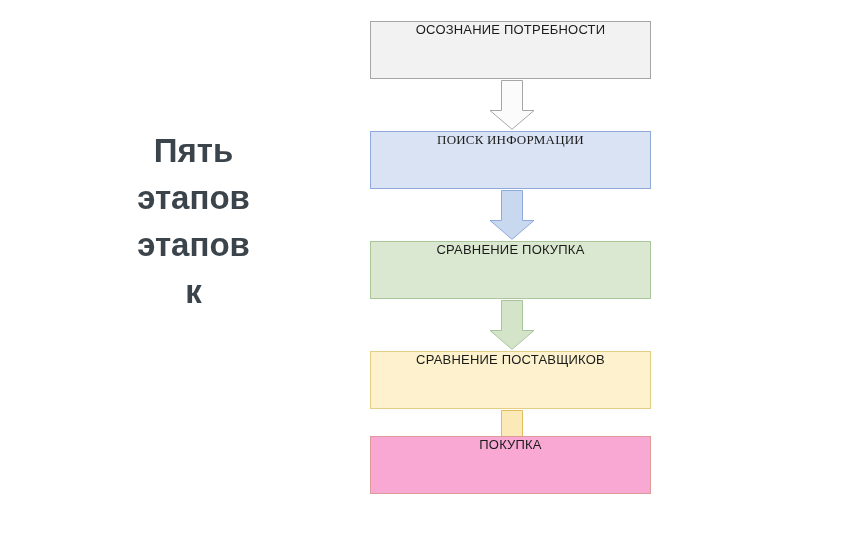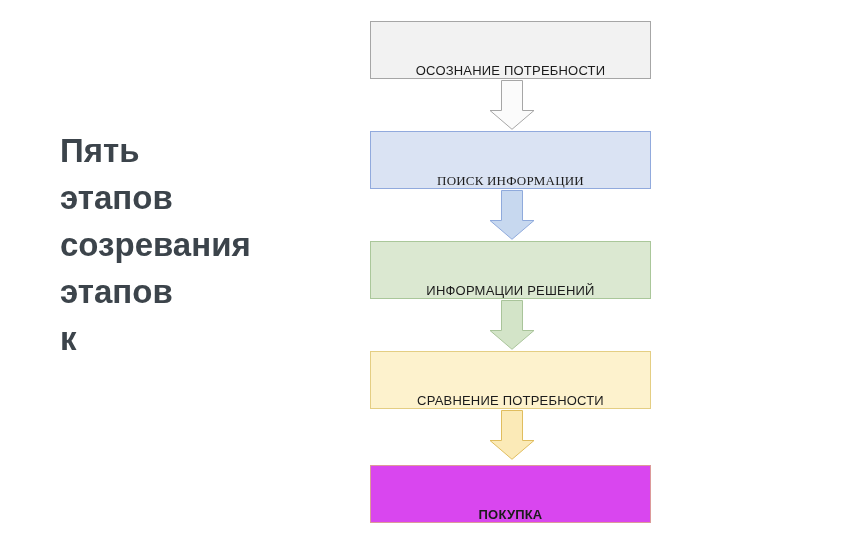--- a/index.html
+++ b/index.html
@@ -19,21 +19,21 @@
     height: 541px;
     background: #ffffff;
   }
 
   
   #title-block {
     position: absolute;
     left: 60px;
     top: 127px;
     width: 267px;
-    text-align: left;
+    text-align: center;
     color: #3c444b;
     font-size: 33px;
     font-weight: bold;
     line-height: 47px;
     letter-spacing: 0px;
     white-space: nowrap;
   }
   #title-block .tline { display: block; }
 
   
@@ -46,37 +46,37 @@
   }
 
   .stage-box {
     position: absolute;
     left: 0;
     width: 281px;
     height: 58px;
     box-sizing: border-box;
     border: 1px solid #b0b0b0;
     display: flex;
-    align-items: flex-end;
+    align-items: flex-start;
     justify-content: center;
   }
   .stage-label {
     font-size: 13px;
     color: #1b1b1b;
     letter-spacing: 0.2px;
     text-align: center;
     line-height: 15px;
     white-space: nowrap;
   }
 
   .box-0 { top: 0px;   background: #f2f2f2; border-color: #a6a6a6; }
   .box-1 { top: 110px; background: #dae3f3; border-color: #91aadd; font-family: Liberation Serif, serif; }
   .box-2 { top: 220px; background: #dbe8d1; border-color: #aac79a; }
   .box-3 { top: 330px; background: #fdf2cd; border-color: #e4ce83; }
-  .box-4 { top: 444px; background: #d946ef; border-color: #dc9a99; font-weight: bold; }
+  .box-4 { top: 415px; background: #f9a8d4; border-color: #dc9a99; }
 
   
   .arrow {
     position: absolute;
     left: 119px;
     width: 46px;
     height: 50px;
   }
   .arrow-0 { top: 59px;  }
   .arrow-1 { top: 169px; }
@@ -89,21 +89,20 @@
   .nosel { user-select: none; }
 </style>
 </head>
 <body>
 
 <div id="canvas">
 
   <div id="title-block" class="nosel">
     <span class="tline">Пять</span>
     <span class="tline">этапов</span>
-    <span class="tline">созревания</span>
     <span class="tline">этапов</span>
     <span class="tline">к</span>
   </div>
 
   <div id="flow">
 
     <div class="stage-box box-0">
       <span class="stage-label nosel">ОСОЗНАНИЕ ПОТРЕБНОСТИ</span>
     </div>
 
@@ -117,31 +116,31 @@
       <span class="stage-label nosel">ПОИСК ИНФОРМАЦИИ</span>
     </div>
 
     <div class="arrow arrow-1">
       <svg viewBox="0 0 46 50" xmlns="http://www.w3.org/2000/svg">
         <polygon points="12.5,0.5 33.5,0.5 33.5,30.5 45.0,30.5 23,49.3 1.0,30.5 12.5,30.5" fill="#c7d8ef" stroke="#8faadc" stroke-width="1"></polygon>
       </svg>
     </div>
 
     <div class="stage-box box-2">
-      <span class="stage-label nosel">ИНФОРМАЦИИ РЕШЕНИЙ</span>
+      <span class="stage-label nosel">СРАВНЕНИЕ ПОКУПКА</span>
     </div>
 
     <div class="arrow arrow-2">
       <svg viewBox="0 0 46 50" xmlns="http://www.w3.org/2000/svg">
         <polygon points="12.5,0.5 33.5,0.5 33.5,30.5 45.0,30.5 23,49.3 1.0,30.5 12.5,30.5" fill="#d3e4c8" stroke="#a9c49a" stroke-width="1"></polygon>
       </svg>
     </div>
 
     <div class="stage-box box-3">
-      <span class="stage-label nosel">СРАВНЕНИЕ ПОТРЕБНОСТИ</span>
+      <span class="stage-label nosel">СРАВНЕНИЕ ПОСТАВЩИКОВ</span>
     </div>
 
     <div class="arrow arrow-3">
       <svg viewBox="0 0 46 50" xmlns="http://www.w3.org/2000/svg">
         <polygon points="12.5,0.5 33.5,0.5 33.5,30.5 45.0,30.5 23,49.3 1.0,30.5 12.5,30.5" fill="#fbeab7" stroke="#e0bd5e" stroke-width="1"></polygon>
       </svg>
     </div>
 
     <div class="stage-box box-4">
       <span class="stage-label nosel">ПОКУПКА</span>

